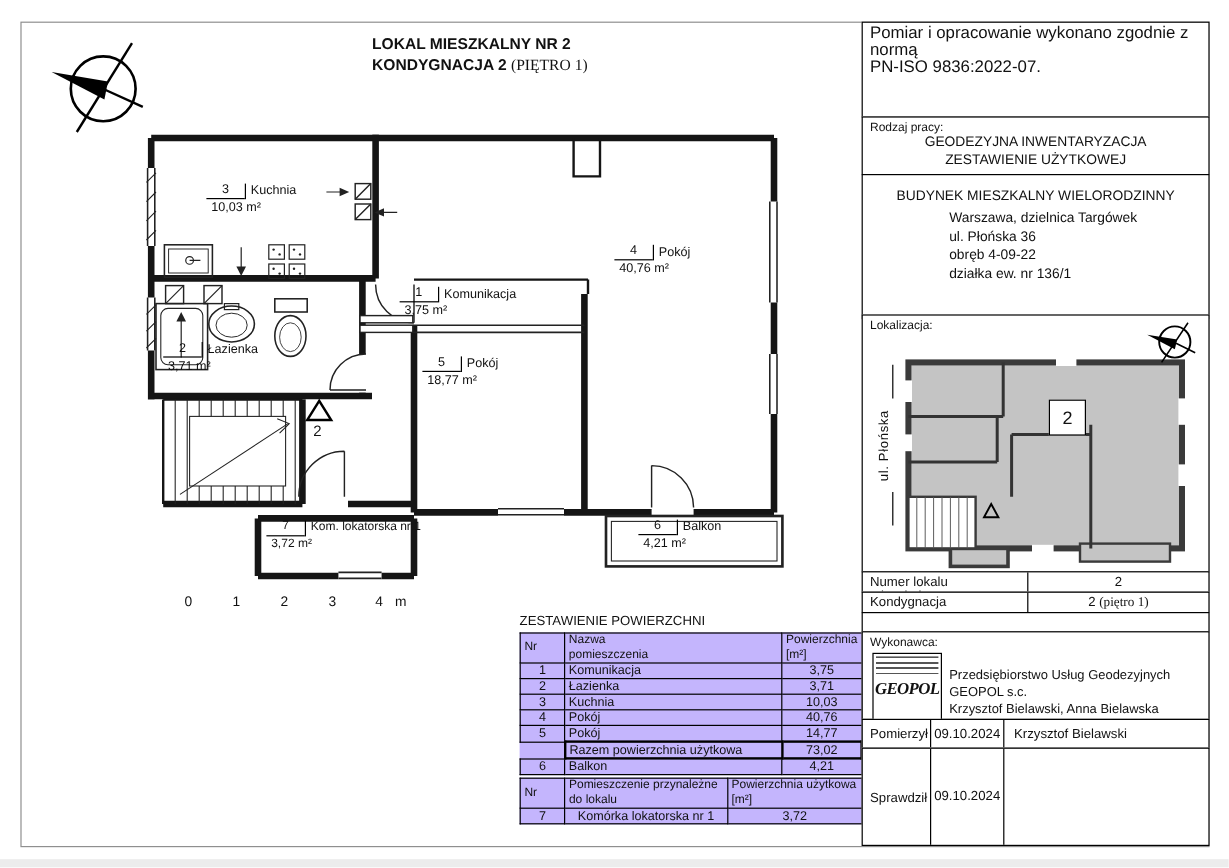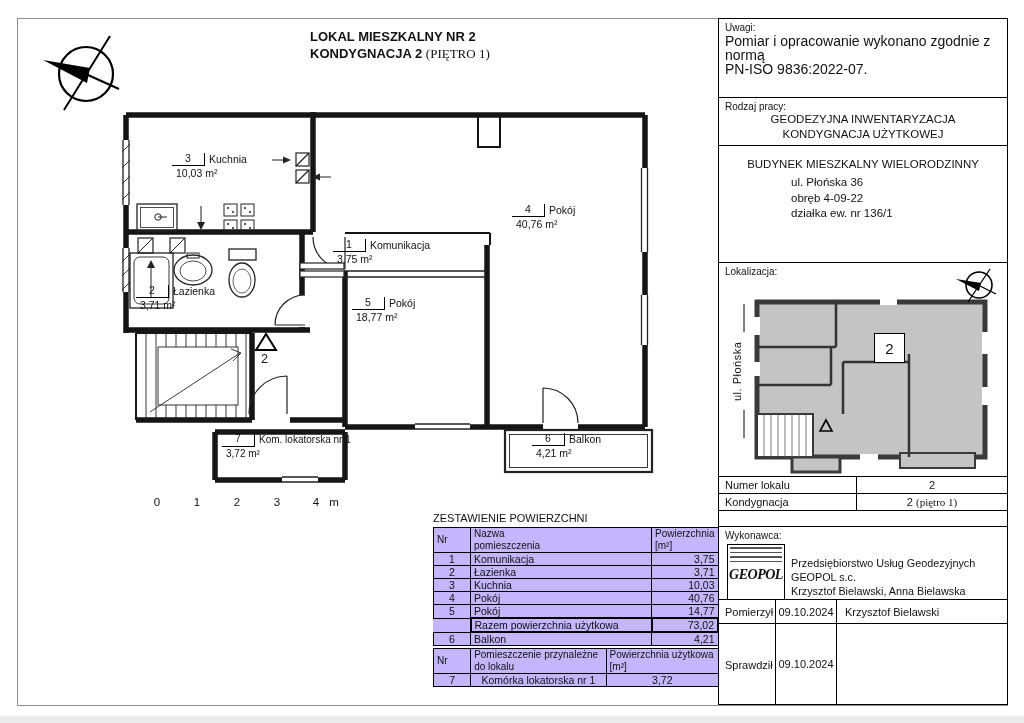--- a/index.html
+++ b/index.html
@@ -47,21 +47,21 @@
          display:flex;align-items:center;justify-content:center;font-size:15px;box-sizing:border-box}
 
   
   .ttitle{position:absolute;left:433px;top:512px;width:286px;text-align:left;font-size:11px}
   table.dt{position:absolute;left:433px;border-collapse:collapse;font-size:10.5px;background:#c4b5fd}
   table.dt td,table.dt th{border:1px solid #000;padding:0 3px;font-weight:normal;line-height:12px;height:13px;box-sizing:border-box}
   table.dt th{text-align:left}
   .t1{top:527px;width:286px}
   .t2{top:648px;width:286px}
   .cNr{width:37px;text-align:center}
-  .cVal{width:62px;text-align:right}
+  .cVal{width:62px;text-align:center}
   .cVal2{width:112px;text-align:center}
   .cName2{width:135px;text-align:center}
   .hdr{font-size:10px;line-height:11px}
   .thick{border:2px solid #000 !important}
   .noborder{border:none !important}
   svg{position:absolute}
 </style>
 </head>
 <body>
 
@@ -298,36 +298,36 @@
   </tr>
   <tr>
     <td class="cNr">7</td>
     <td class="cName2">Komórka lokatorska nr 1</td>
     <td class="cVal2">3,72</td>
   </tr>
 </tbody>
   </table>
 
 <div class="pbox" style="top:18px;height:80px">
-  <div class="plabel">Uwagi:</div>
   <div class="ptext">
     <div>Pomiar i opracowanie wykonano zgodnie z normą</div>
     <div>PN-ISO 9836:2022-07.</div>
   </div>
 </div>
 
 <div class="pbox" style="top:97px;height:49px">
   <div class="plabel">Rodzaj pracy:</div>
   <div class="centerline">GEODEZYJNA INWENTARYZACJA</div>
-  <div class="centerline">KONDYGNACJA UŻYTKOWEJ</div>
+  <div class="centerline">ZESTAWIENIE UŻYTKOWEJ</div>
 </div>
 
 <div class="pbox" style="top:145px;height:121px">
   <div class="centerline" style="margin-top:11px">BUDYNEK MIESZKALNY WIELORODZINNY</div>
   <div class="adres-lines">
+    <div>Warszawa, dzielnica Targówek</div>
     <div>ul. Płońska 36</div>
     <div>obręb 4-09-22</div>
     <div>działka ew. nr 136/1</div>
   </div>
 </div>
 
 <div class="pbox" style="top:262px;height:215px">
   <div class="plabel">Lokalizacja:</div>
 </div>
 

